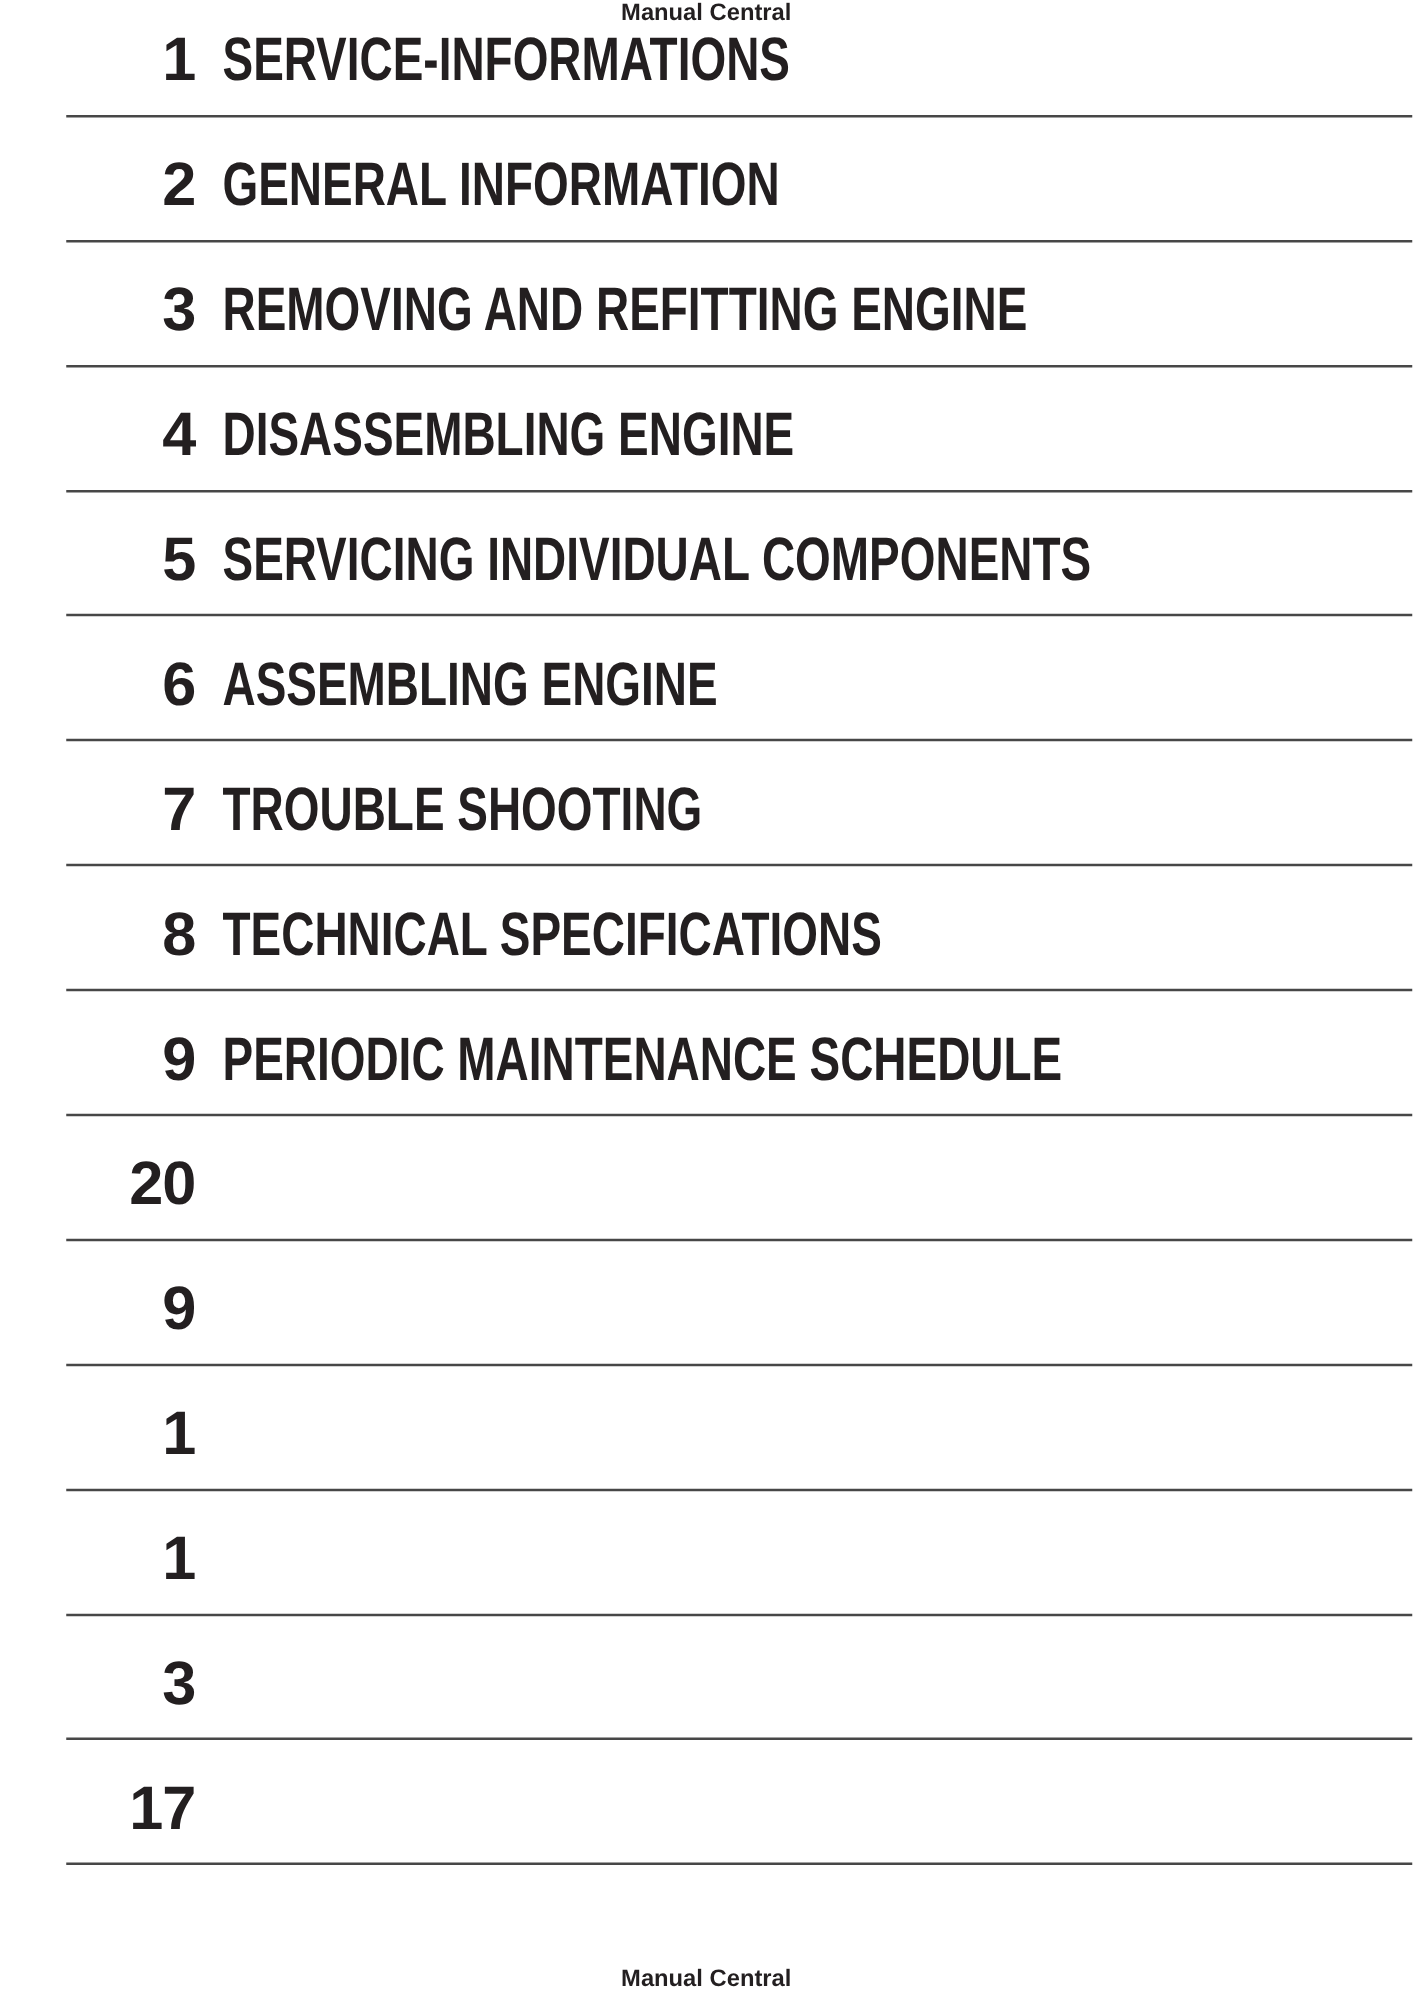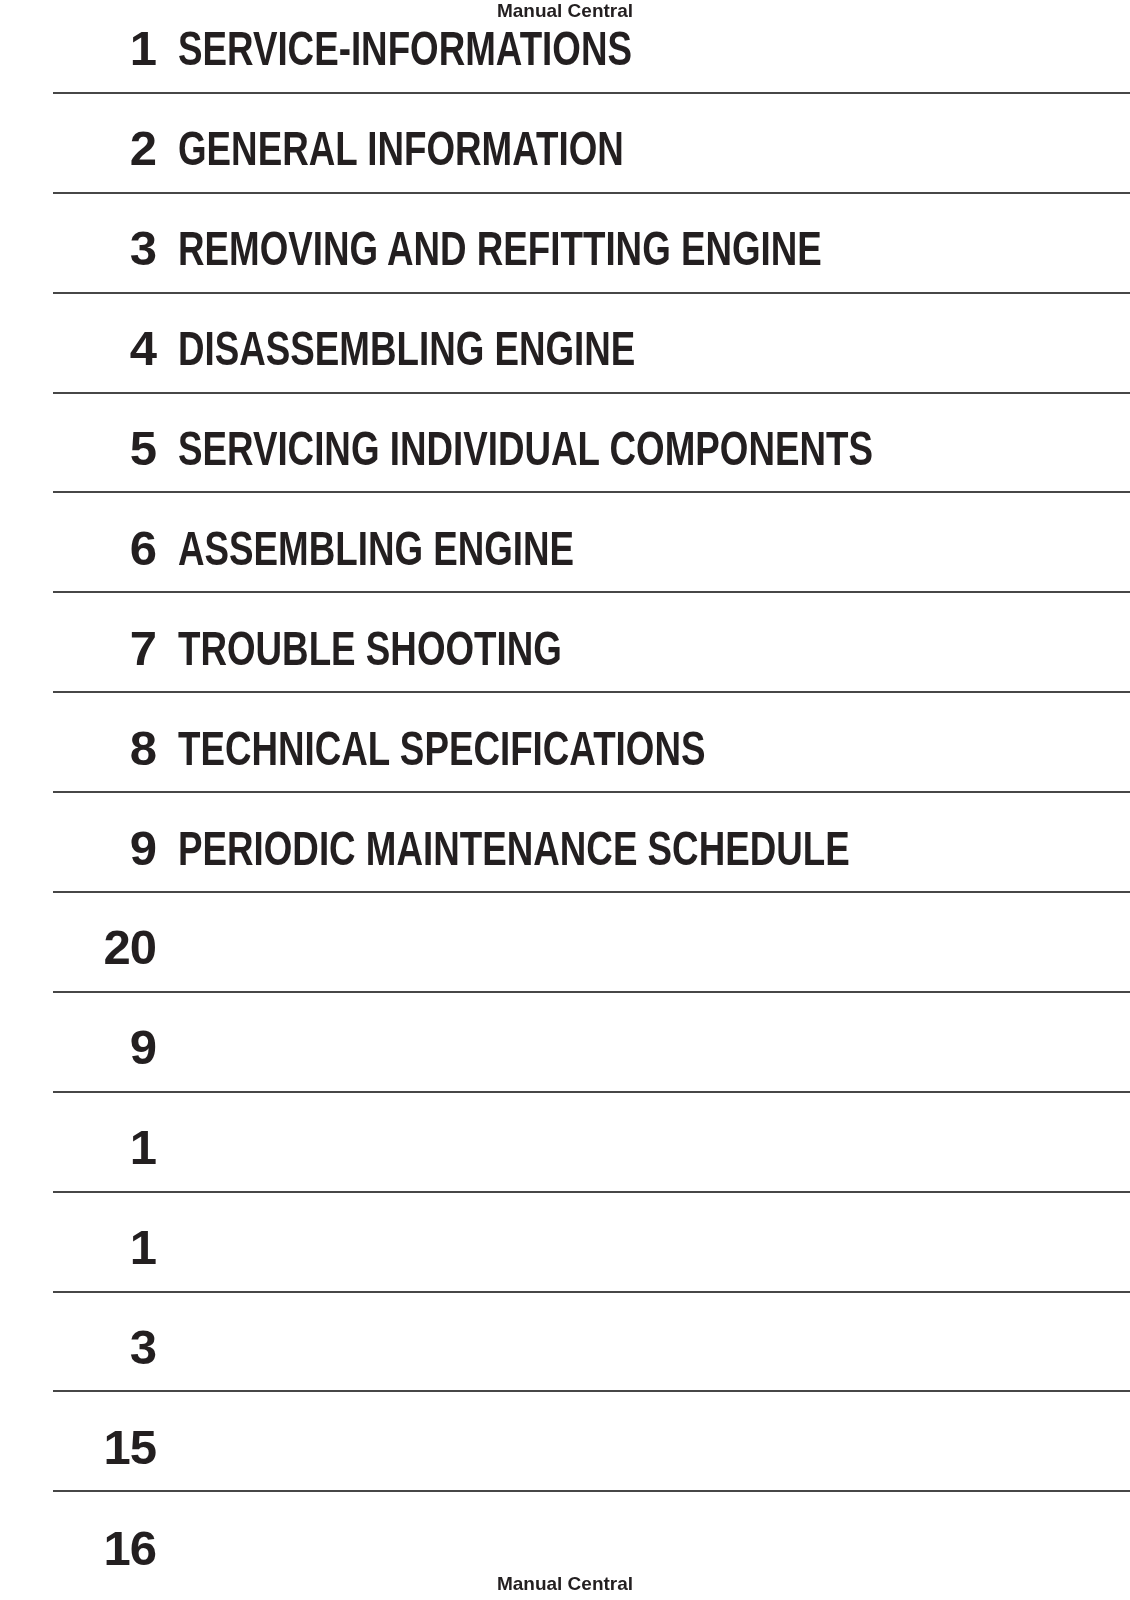--- a/index.html
+++ b/index.html
@@ -119,22 +119,18 @@
   </div>
     <div class="toc-row">
     <span class="chapter-number">1</span>
     <span class="chapter-title"></span>
   </div>
     <div class="toc-row">
     <span class="chapter-number">3</span>
     <span class="chapter-title"></span>
   </div>
     <div class="toc-row">
-    <span class="chapter-number">15</span>
-    <span class="chapter-title"></span>
-  </div>
-    <div class="toc-row last">
-    <span class="chapter-number">16</span>
+    <span class="chapter-number">17</span>
     <span class="chapter-title"></span>
   </div>
   </main>
 
 <div class="running-head bottom">Manual Central</div>
 
 </body></html>

